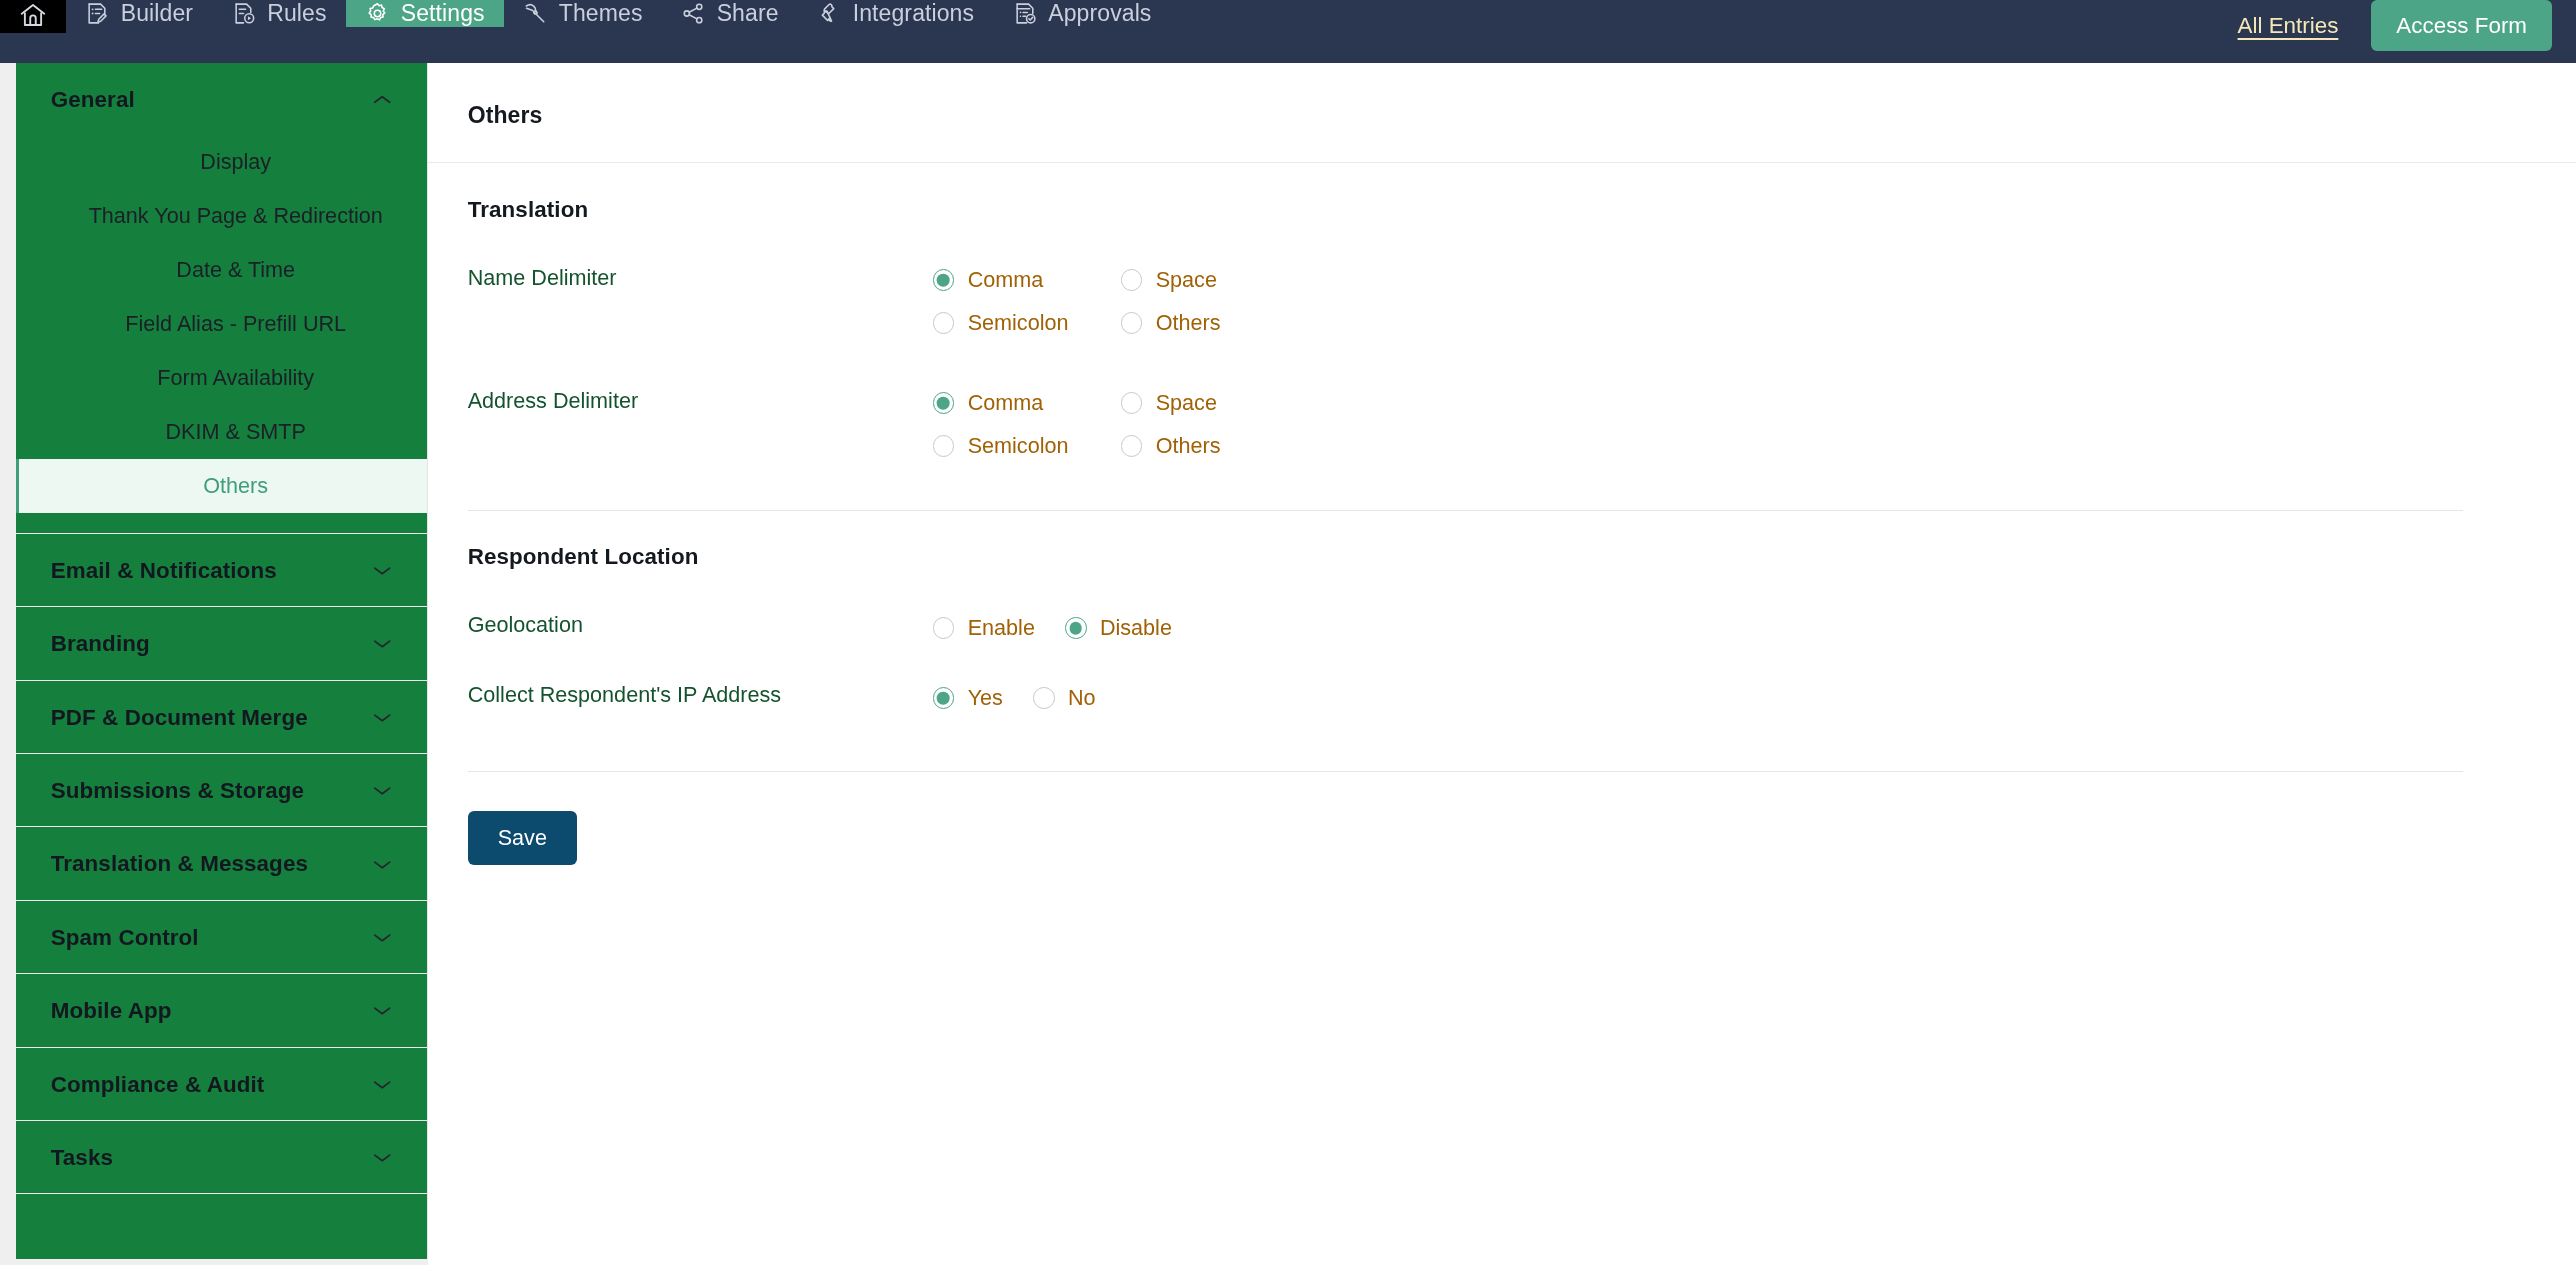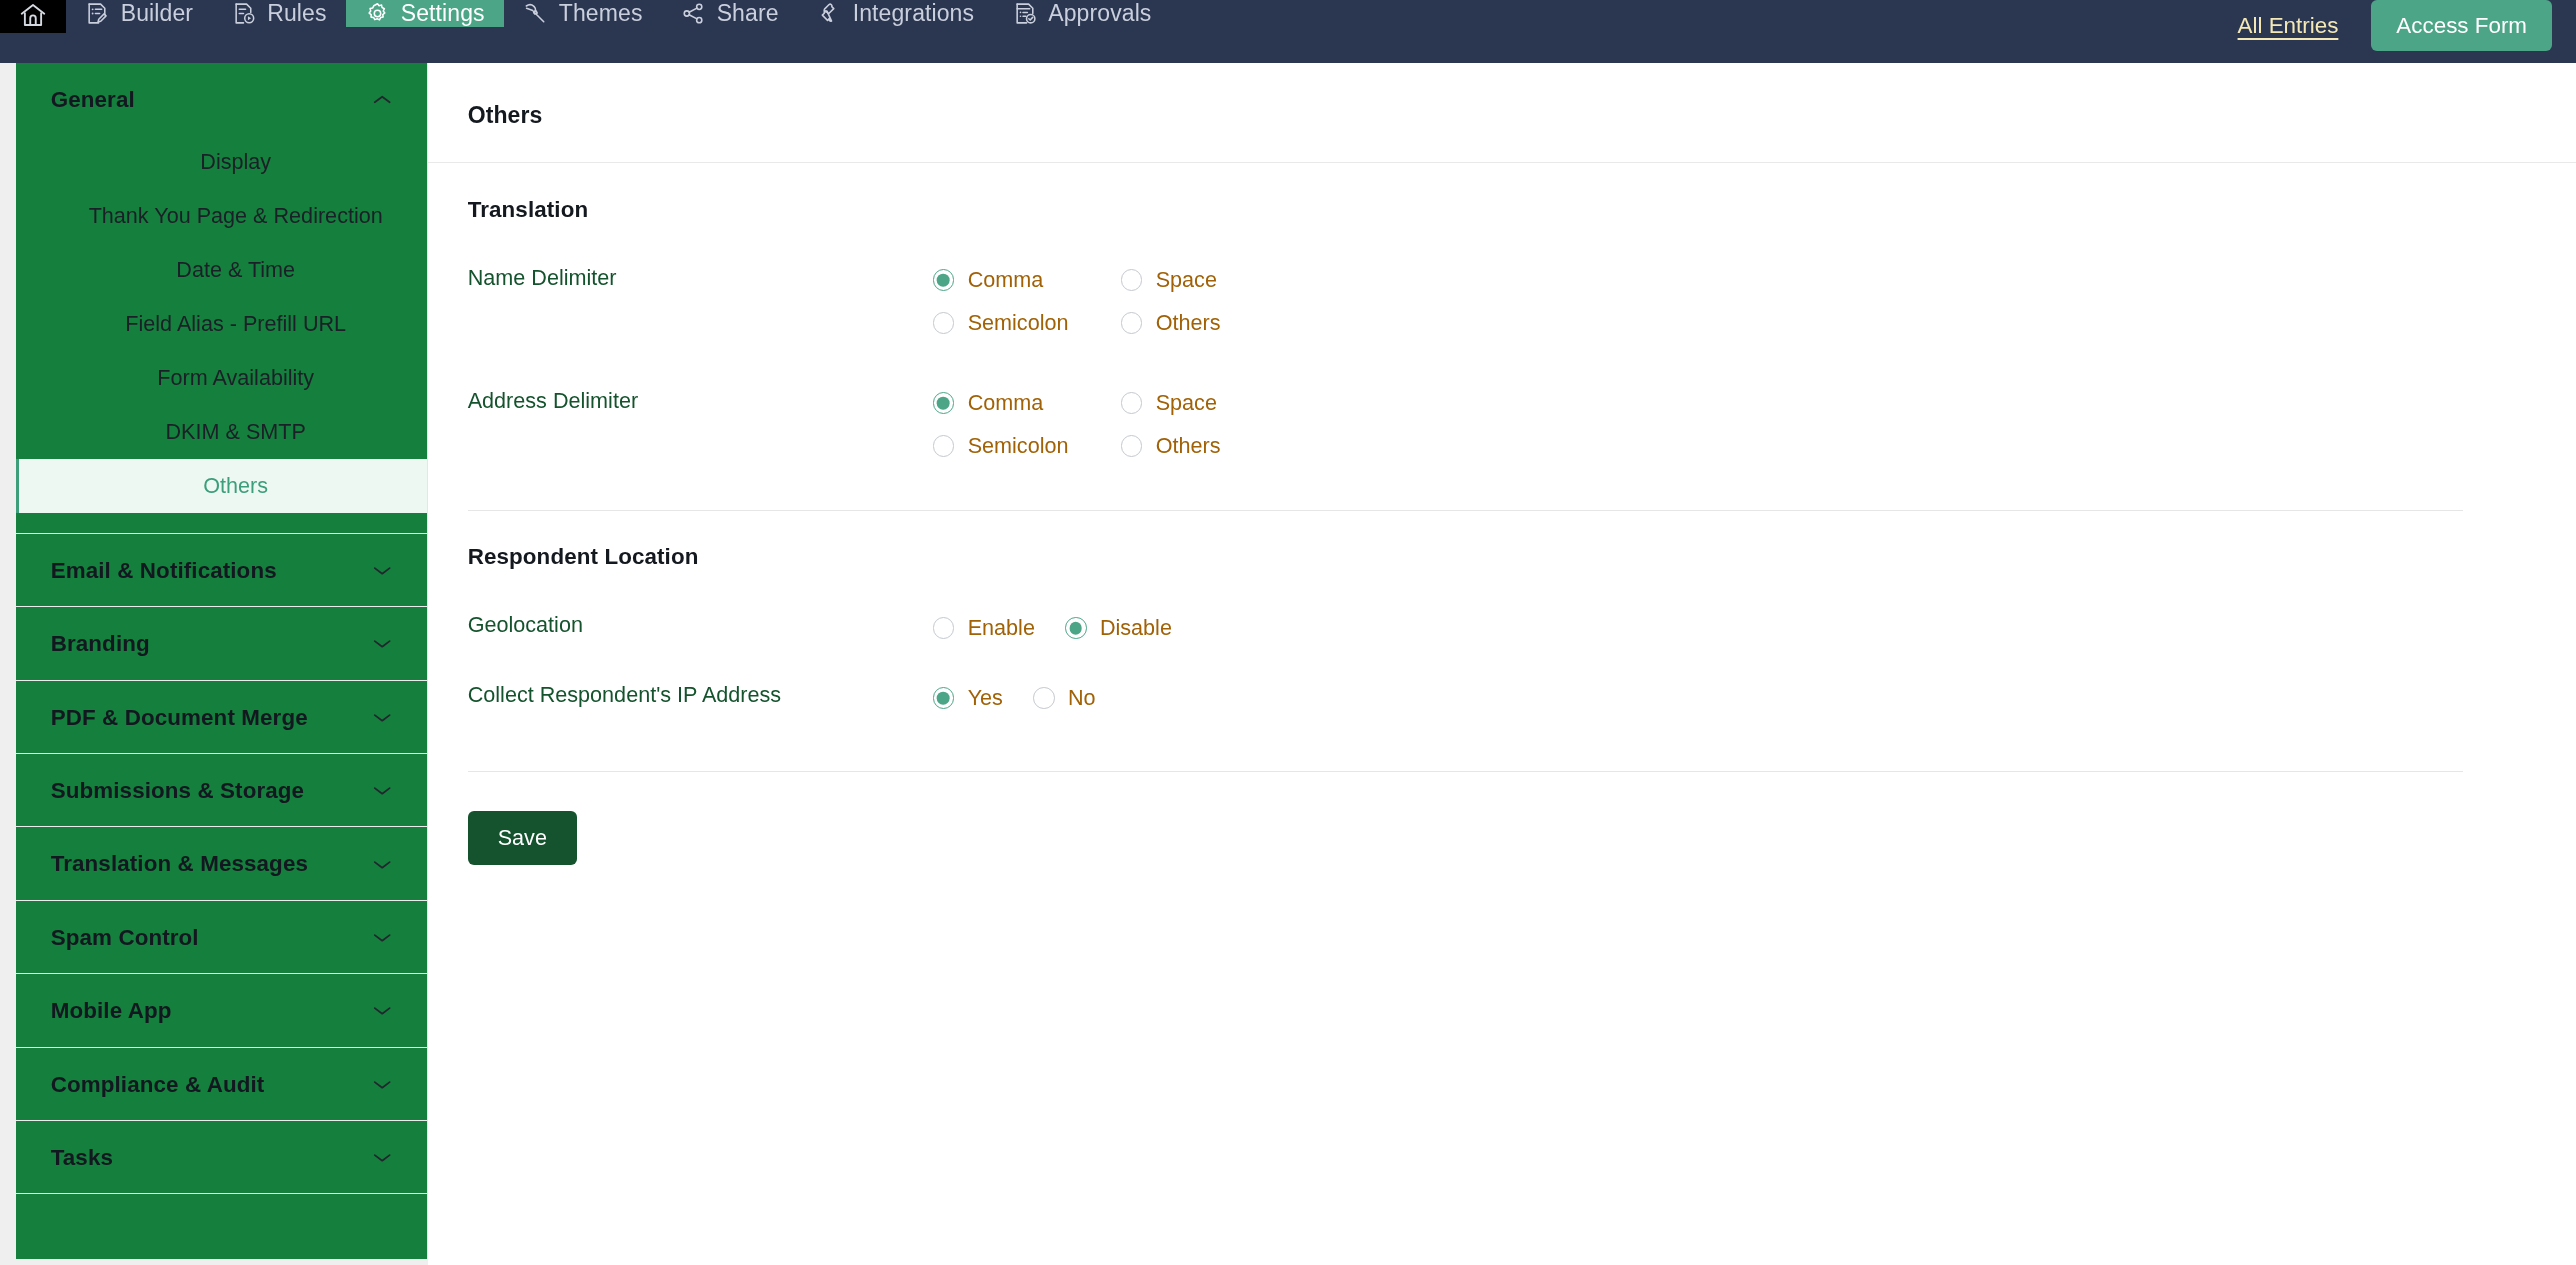--- a/index.html
+++ b/index.html
@@ -191,21 +191,21 @@
     left: 50%; top: 50%;
     transform: translate(-50%, -50%);
     width: 12.7px; height: 12.7px;
     border-radius: 50%;
     background: #4ca587;
   }
   .opt-label { font-size: 21.6px; color: #a16207; white-space: nowrap; }
 
   #save-btn {
     margin: 39px 0 0 40px;
-    background: #14532d;
+    background: #0c4a6e;
     color: #ffffff;
     border: none;
     border-radius: 6px;
     font-size: 21.6px;
     font-family: inherit;
     padding: 14px 30px;
     cursor: pointer;
   }
 </style>
 </head>

